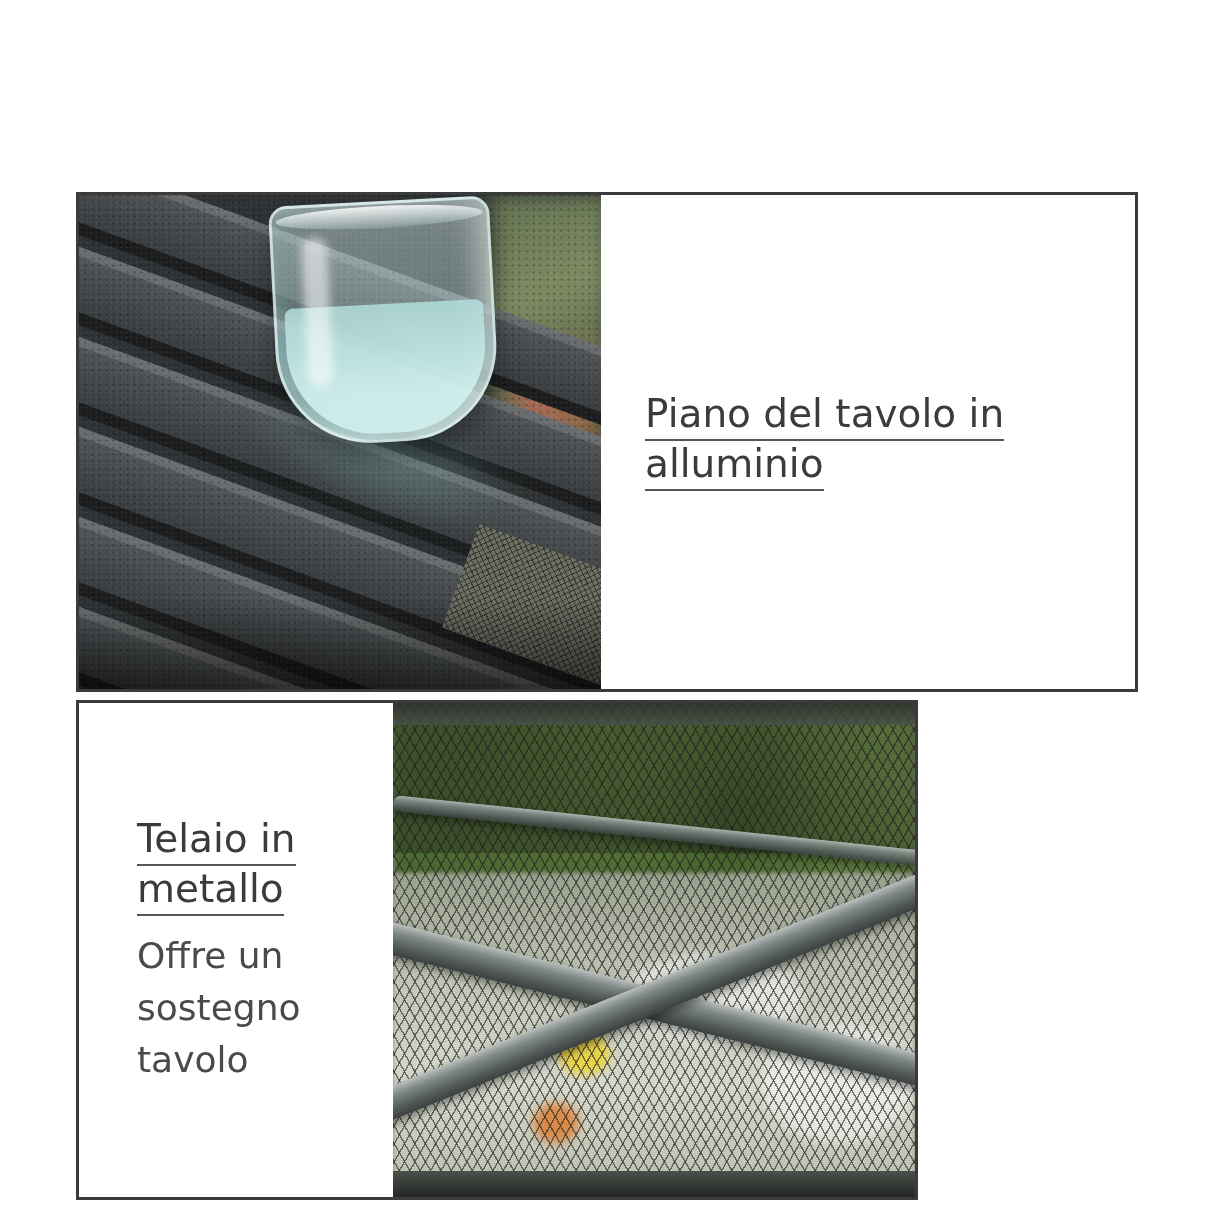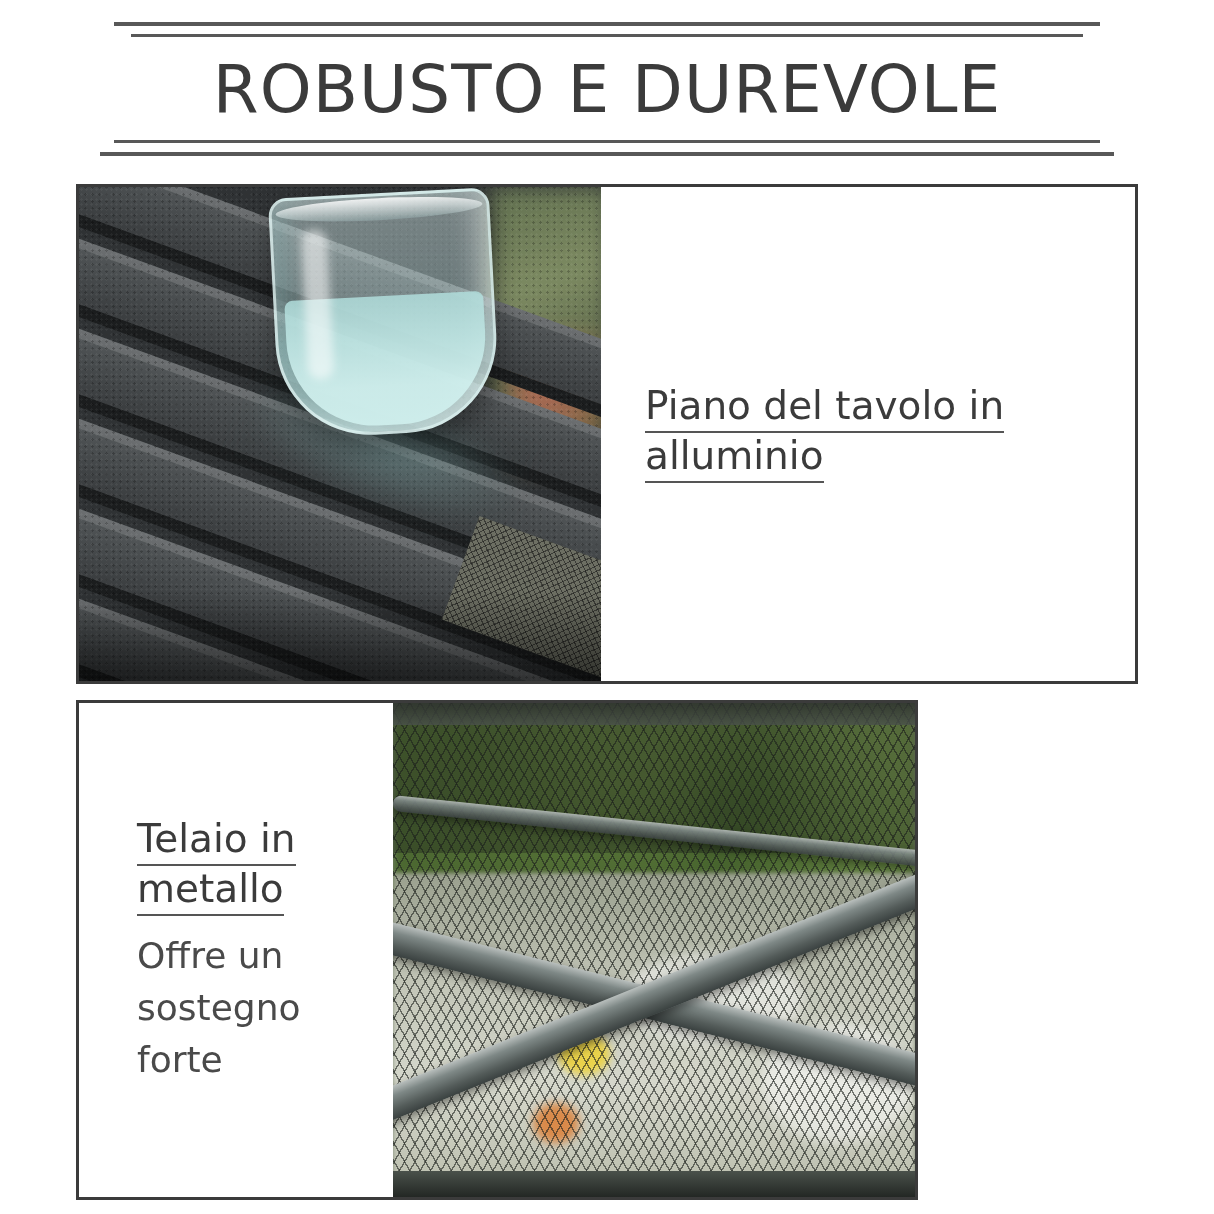--- a/index.html
+++ b/index.html
@@ -57,21 +57,21 @@
   .card {
     position: absolute;
     box-sizing: border-box;
     border: 3px solid #3b3b3b;
     background: #ffffff;
     overflow: hidden;
     display: flex;
   }
   .card-top {
     left: 76px;
-    top: 184px;
+    top: 192px;
     width: 1062px;
     height: 500px;
   }
   .card-bottom {
     left: 76px;
     top: 700px;
     width: 842px;
     height: 500px;
   }
 
@@ -319,27 +319,20 @@
     position: absolute;
     left: 0; bottom: 0; width: 100%; height: 26px;
     background: linear-gradient(0deg, #232724 0%, #4a514b 100%);
   }
 </style>
 </head>
 <body>
 
 <div class="page">
 
-  <div class="header">
-    <div class="rule rule-top-1"></div>
-    <div class="rule rule-top-2"></div>
-    <div class="title">ROBUSTO E DUREVOLE</div>
-    <div class="rule rule-bot-1"></div>
-    <div class="rule rule-bot-2"></div>
-  </div>
 
   <div class="card card-top">
 
     <div class="photo">
       <div class="tabletop">
         <div class="bg-blur-left"></div>
         <div class="bg-blur-color"></div>
 
         <div class="slat" style="top:-80px;"></div>
         <div class="groove" style="top:-16px;"></div>
@@ -371,21 +364,21 @@
     <div class="text-pane">
       <div class="feat-title"><span>Piano del tavolo in alluminio</span></div>
     </div>
 
   </div>
 
   <div class="card card-bottom">
 
     <div class="text-pane right-align-block">
       <div class="feat-title"><span>Telaio in metallo</span></div>
-      <div class="feat-desc">Offre un sostegno forte</div>
+      <div class="feat-desc">Offre un sostegno tavolo</div>
     </div>
 
     <div class="photo">
       <div class="frame-photo">
         <div class="foliage"></div>
         <div class="ground"></div>
 
         <div class="ground-stone" style="left:230px; top:250px; width:180px; height:90px;"></div>
         <div class="ground-stone" style="left:370px; top:320px; width:150px; height:120px;"></div>
         <div class="ground-yellow"></div>

